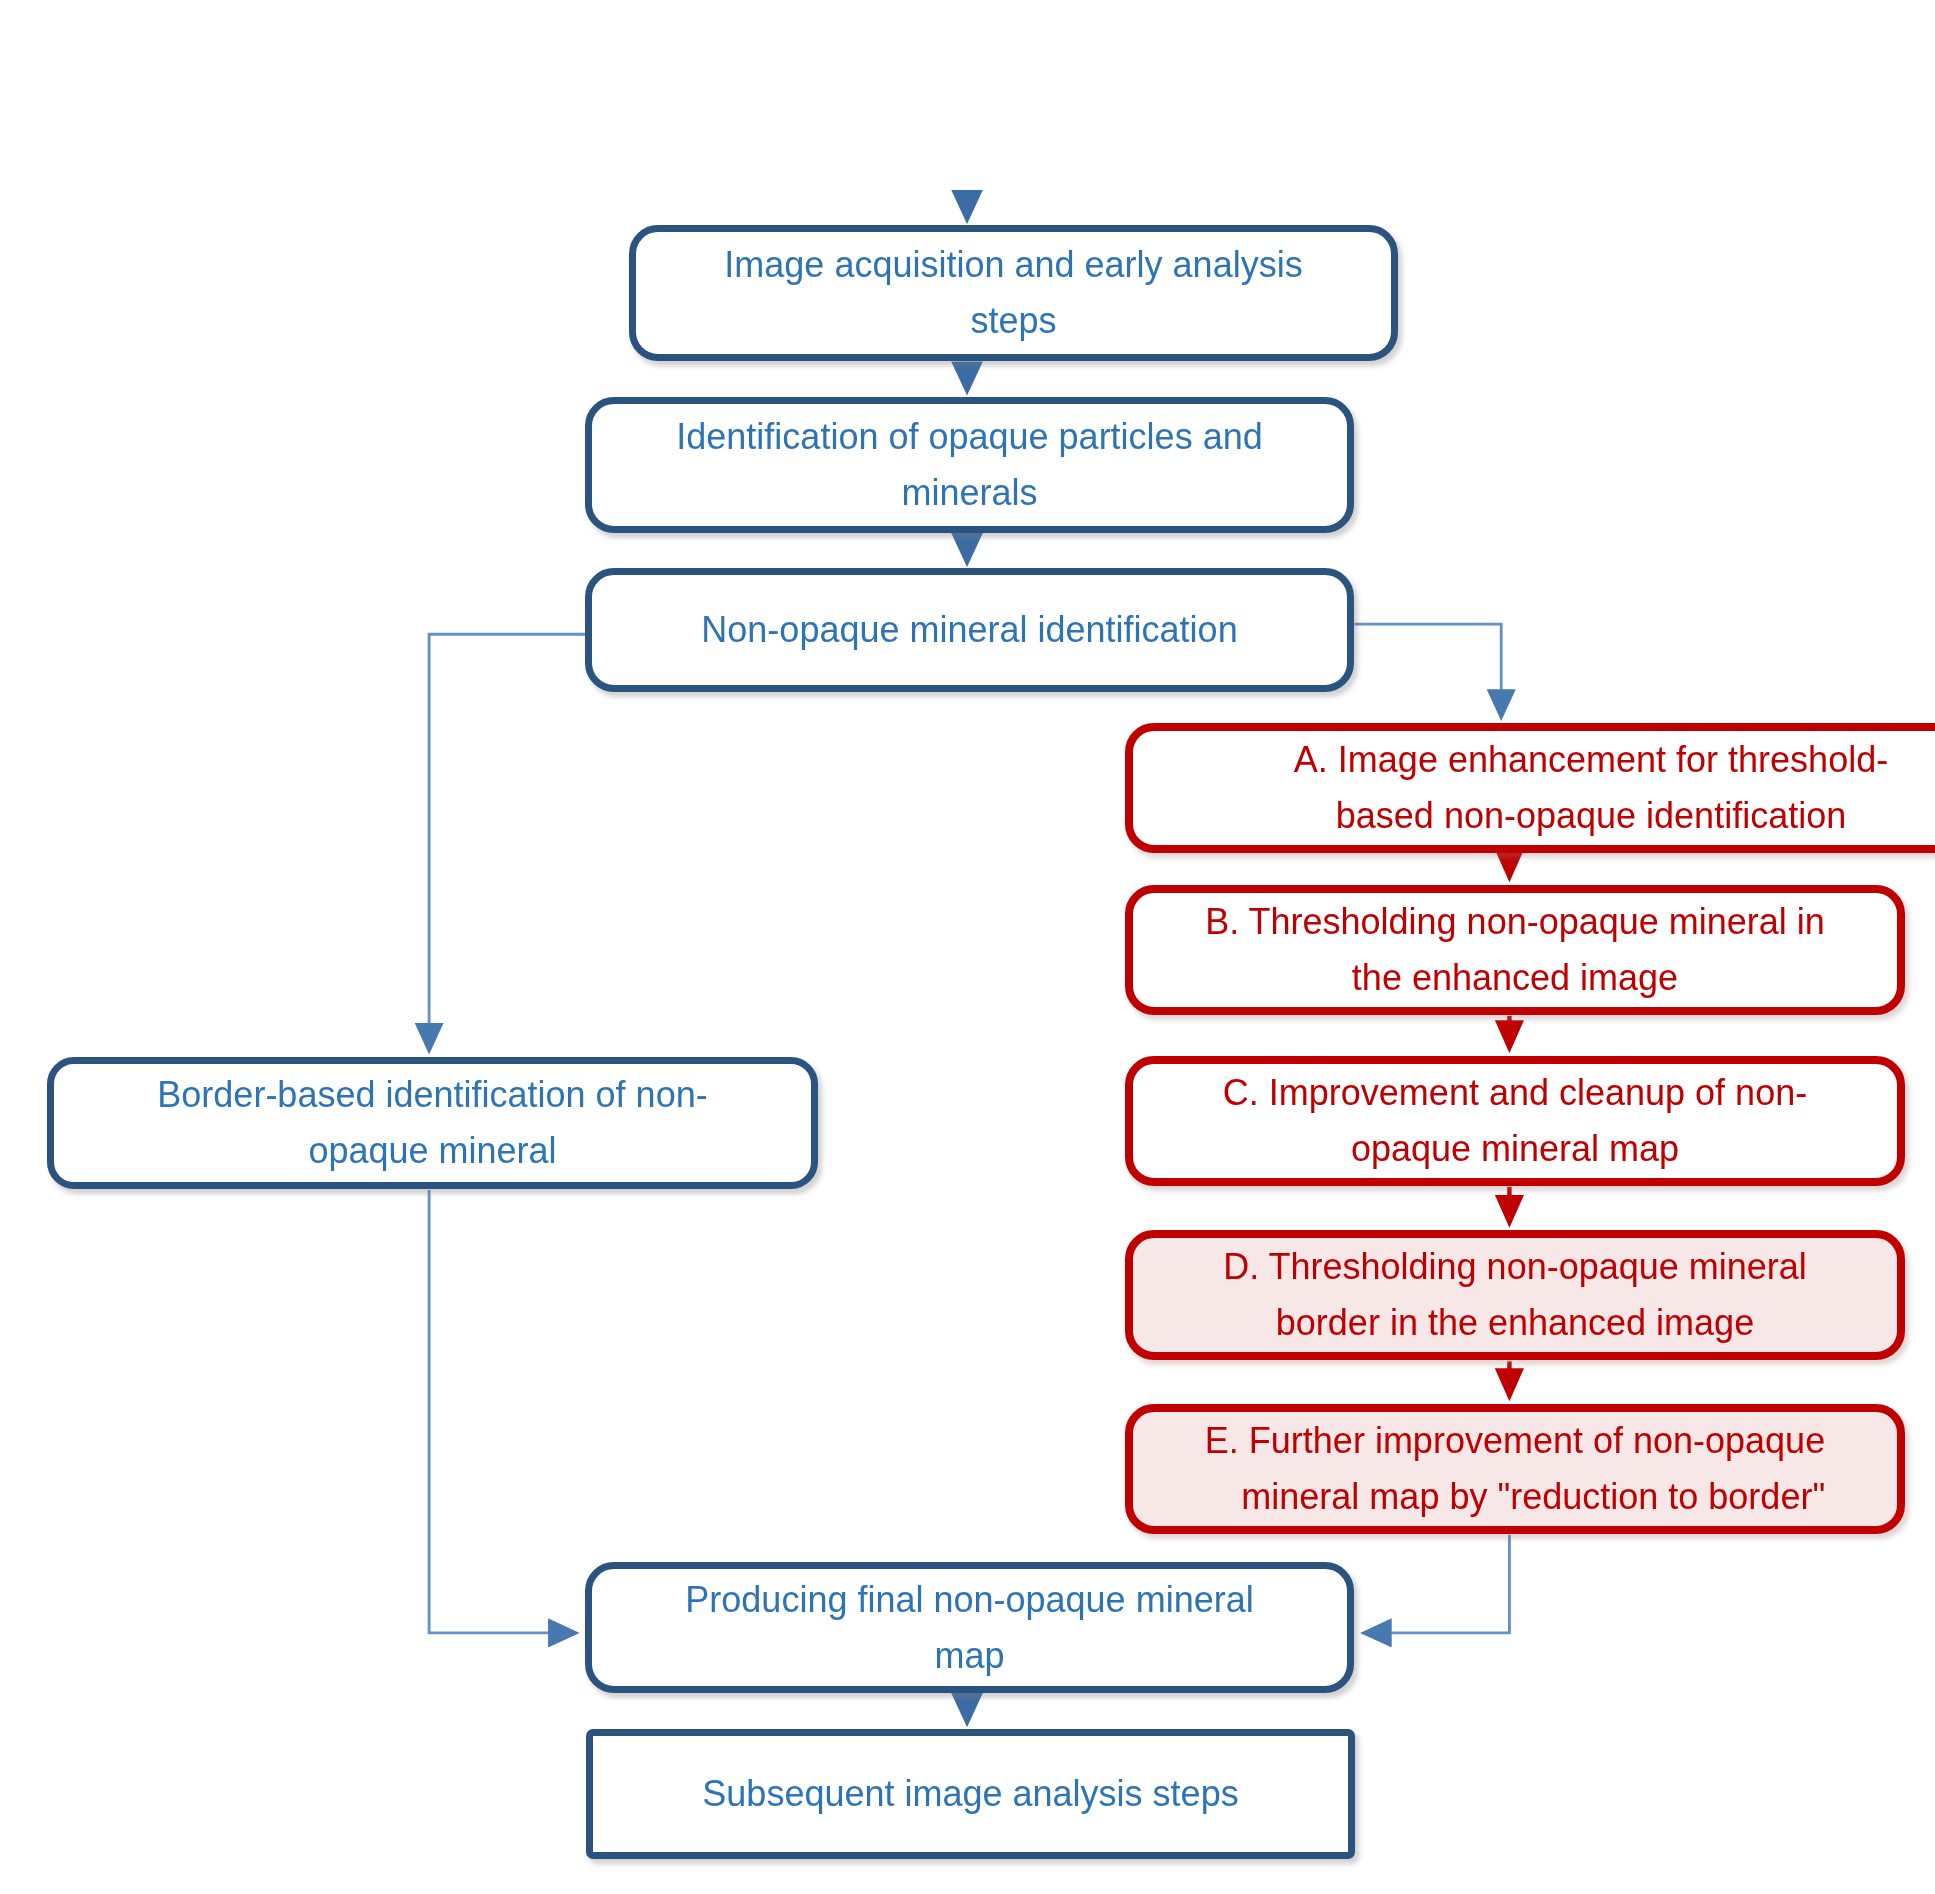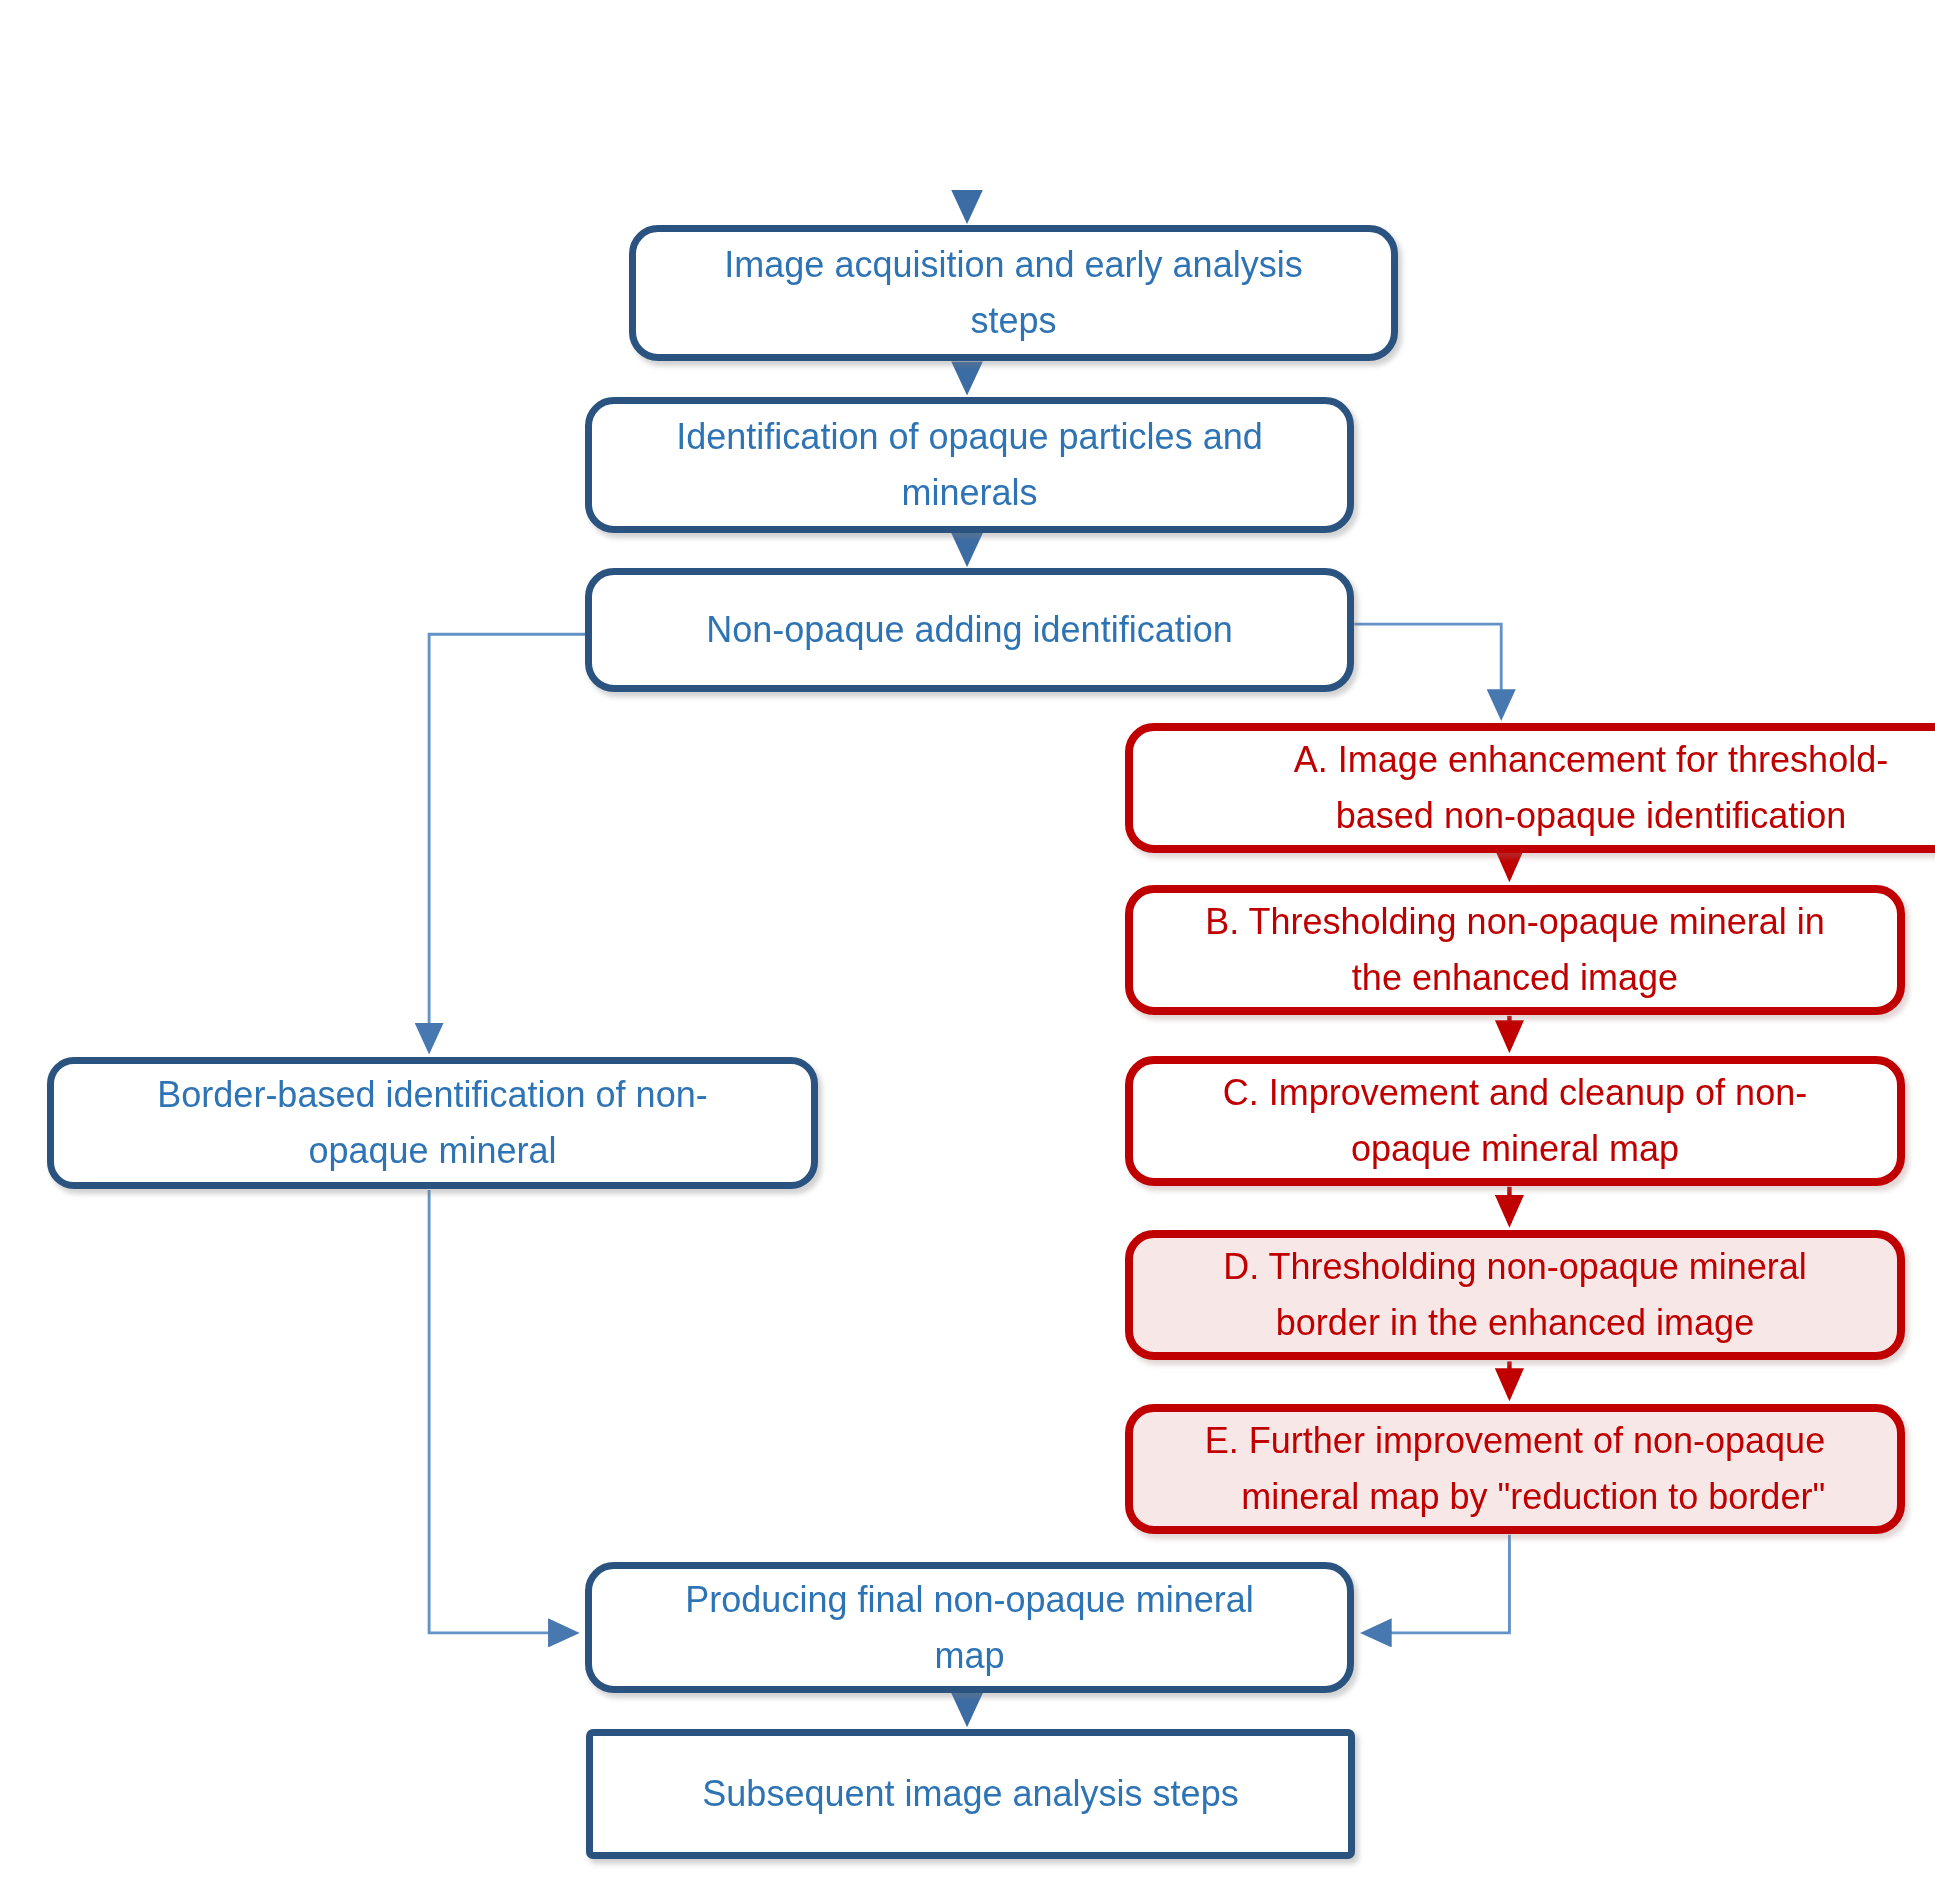--- a/index.html
+++ b/index.html
@@ -118,21 +118,21 @@
     <path class="edge-blue" marker-end="url(#arrow-blue)" d="M1528,2677 L1528,2721"></path>
   </svg>
 
 
   <div class="node blue n-acquisition">Image acquisition and early analysis
 steps</div>
 
   <div class="node blue n-opaque">Identification of opaque particles and
 minerals</div>
 
-  <div class="node blue n-nonopaque">Non-opaque adding identification</div>
+  <div class="node blue n-nonopaque">Non-opaque mineral identification</div>
 
   <div class="node red n-step-a">A. Image  enhancement for threshold-
 based non-opaque identification</div>
 
   <div class="node red n-step-b">B. Thresholding non-opaque mineral in
 the enhanced image</div>
 
   <div class="node red n-step-c">C. Improvement and cleanup of  non-
 opaque mineral map</div>
 

